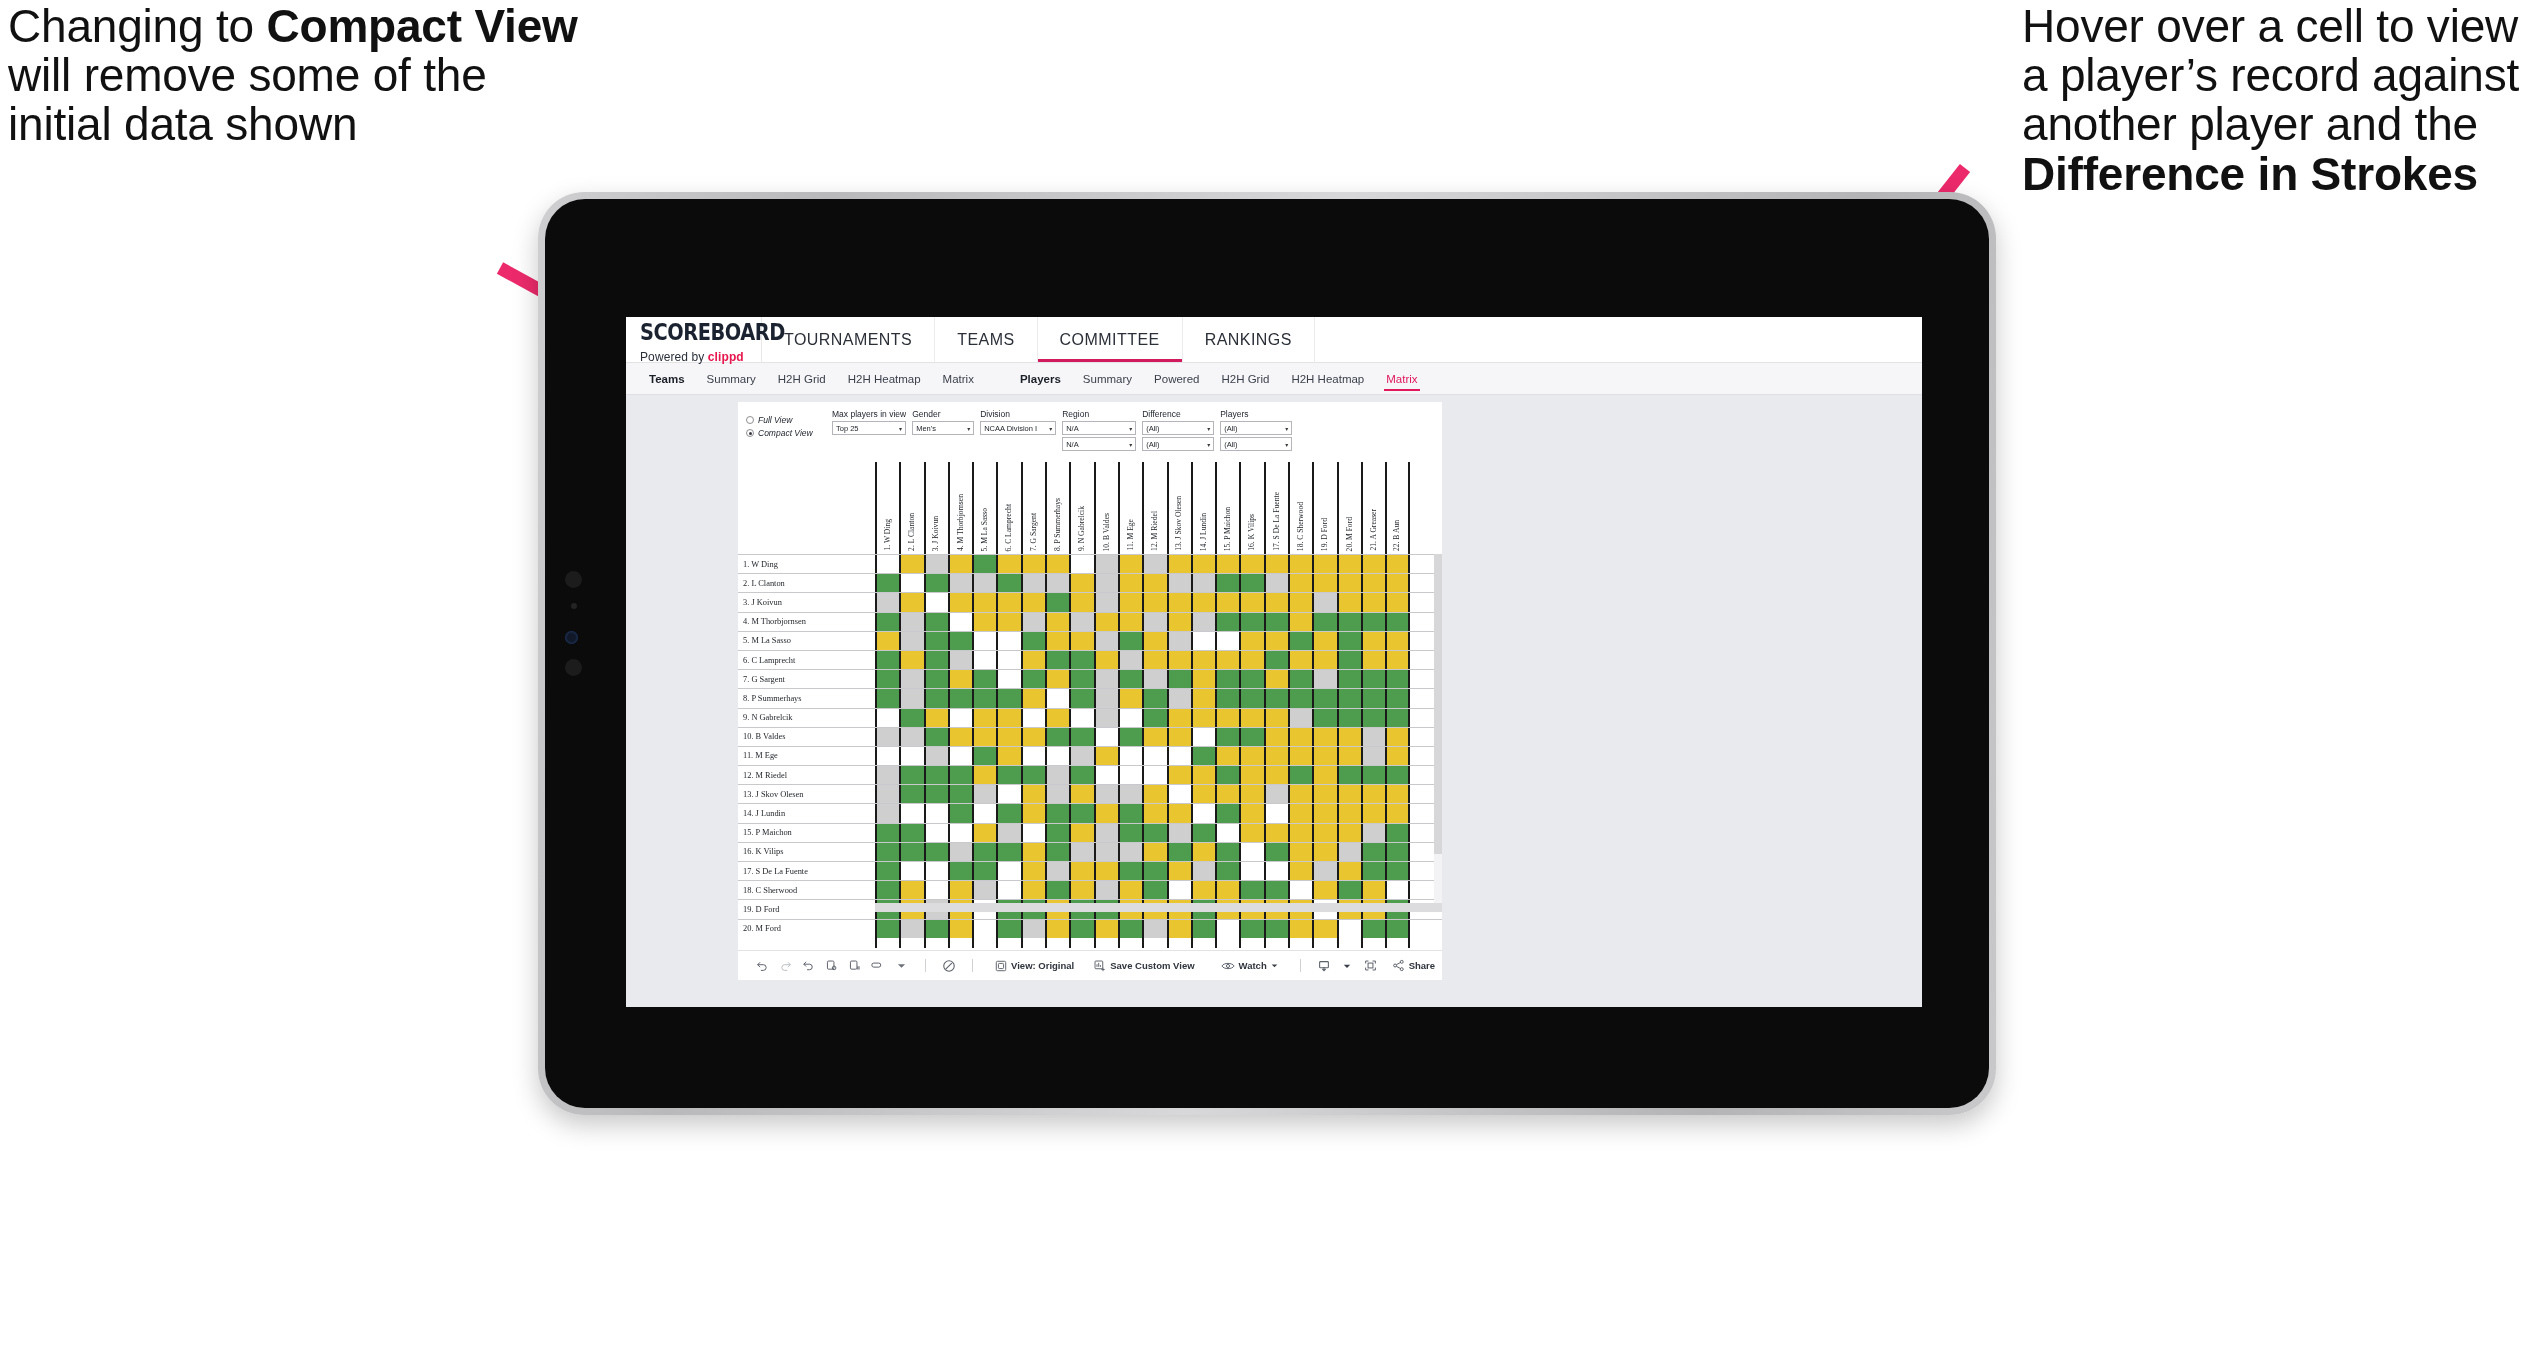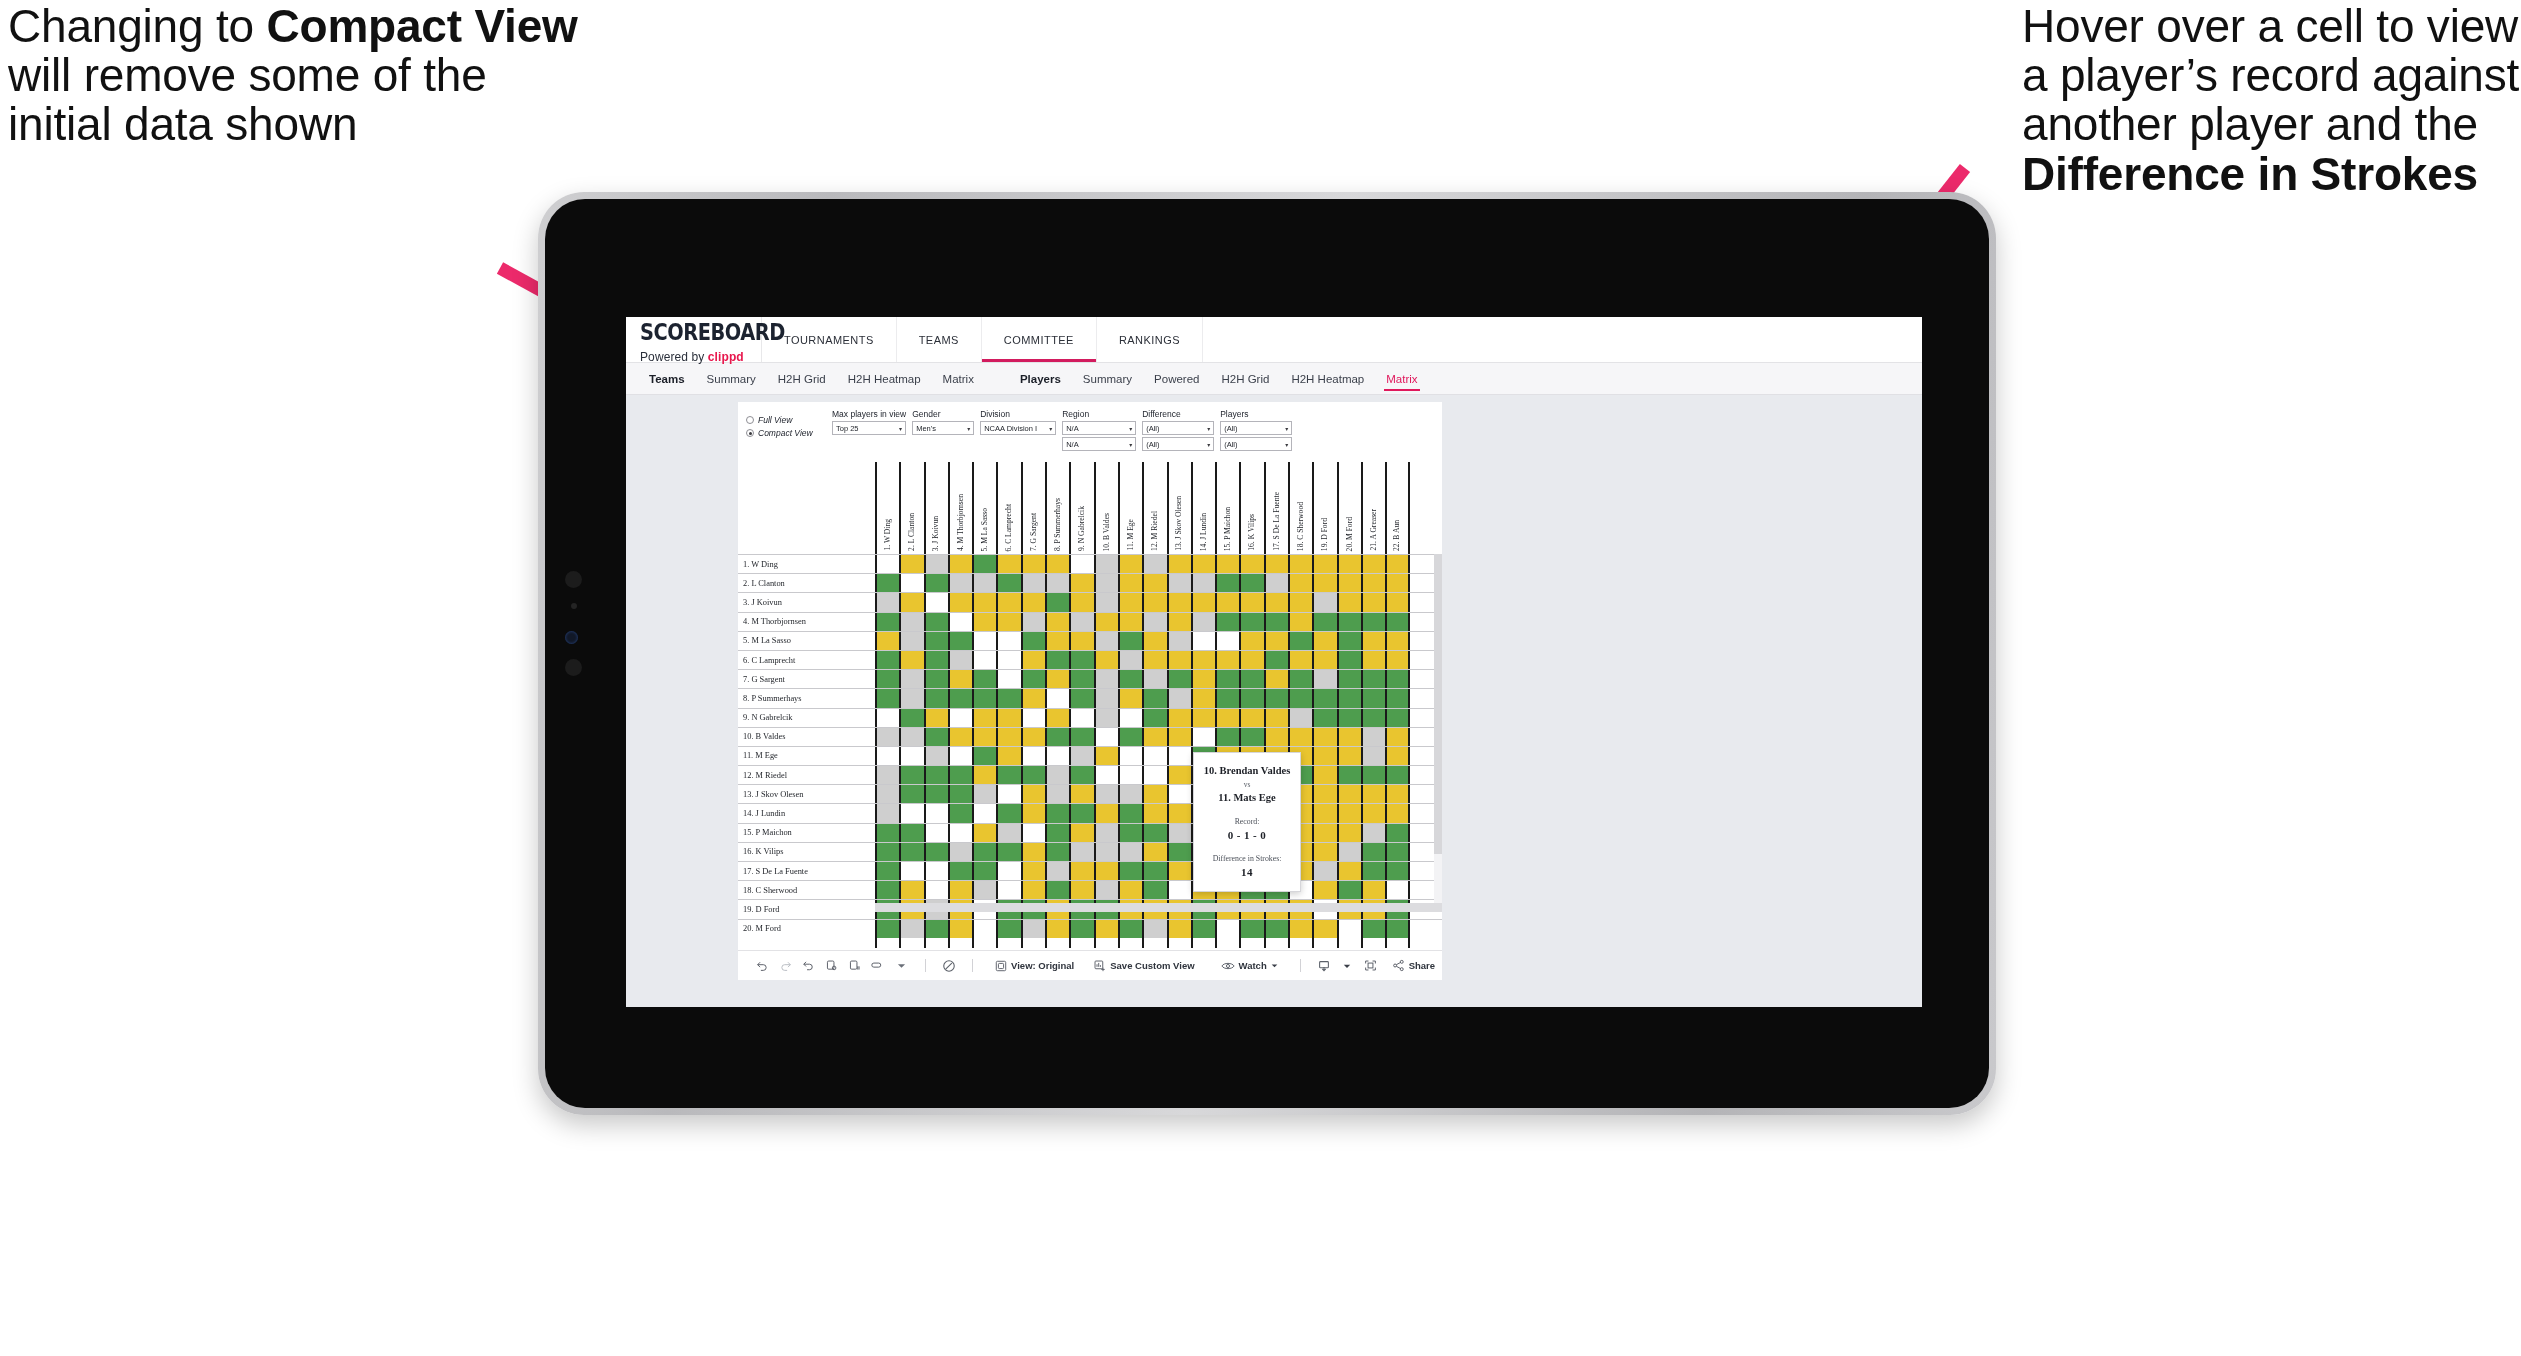--- a/index.html
+++ b/index.html
@@ -78,21 +78,21 @@
   #logo-word {
     font-family:"DejaVu Sans", sans-serif;
     font-weight:700; font-size:20px; letter-spacing:-0.5px;
     color:#1c2330; line-height:1;
     transform:scaleY(1.12) scaleX(.97); transform-origin:left center;
   }
   #logo-sub { font-size:12px; color:#2a2f3a; margin-top:8px; letter-spacing:.1px;}
   #logo-sub .clippd { color:#e8174d; font-weight:700; }
   .topnav-item {
     display:flex; align-items:center; padding:0 22px;
-    font-size:11px; color:#2b2f38; letter-spacing:.45px;
+    font-size:16px; color:#2b2f38; letter-spacing:.45px;
     border-right:1px solid #ececee;
     cursor:pointer; position:relative;
   }
   .topnav-item.active::after {
     content:""; position:absolute; left:0; right:0; bottom:0;
     height:3px; background:#d21b5e;
   }
 
   
   #subnav {
@@ -985,29 +985,20 @@
                   <div class="cell c-w"></div>
                 </div>
               </div>
             <div id="vscroll-track">
               <div id="vscroll-thumb"></div>
             </div>
             <div id="hscroll-track">
               <div id="hscroll-thumb"></div>
             </div>
 
-            <div id="tooltip">
-              <div class="t-name">10. Brendan Valdes</div>
-              <div class="t-vs">vs</div>
-              <div class="t-name">11. Mats Ege</div>
-              <div class="t-lab">Record:</div>
-              <div class="t-val">0 - 1 - 0</div>
-              <div class="t-lab">Difference in Strokes:</div>
-              <div class="t-val">14</div>
-            </div>
           </div>
 
           <div id="toolbar">
             <div class="tb-icon">
                 <svg width="13" height="13" viewBox="0 0 16 16" fill="none" stroke="#5a5f68" stroke-width="1.2">
                   <path d="M5 4 L2 7 L5 10"></path>
                   <path d="M2 7 h7 a3.5 3.5 0 0 1 0 7 H6"></path>
                 </svg>
               </div>
             <div class="tb-icon">

